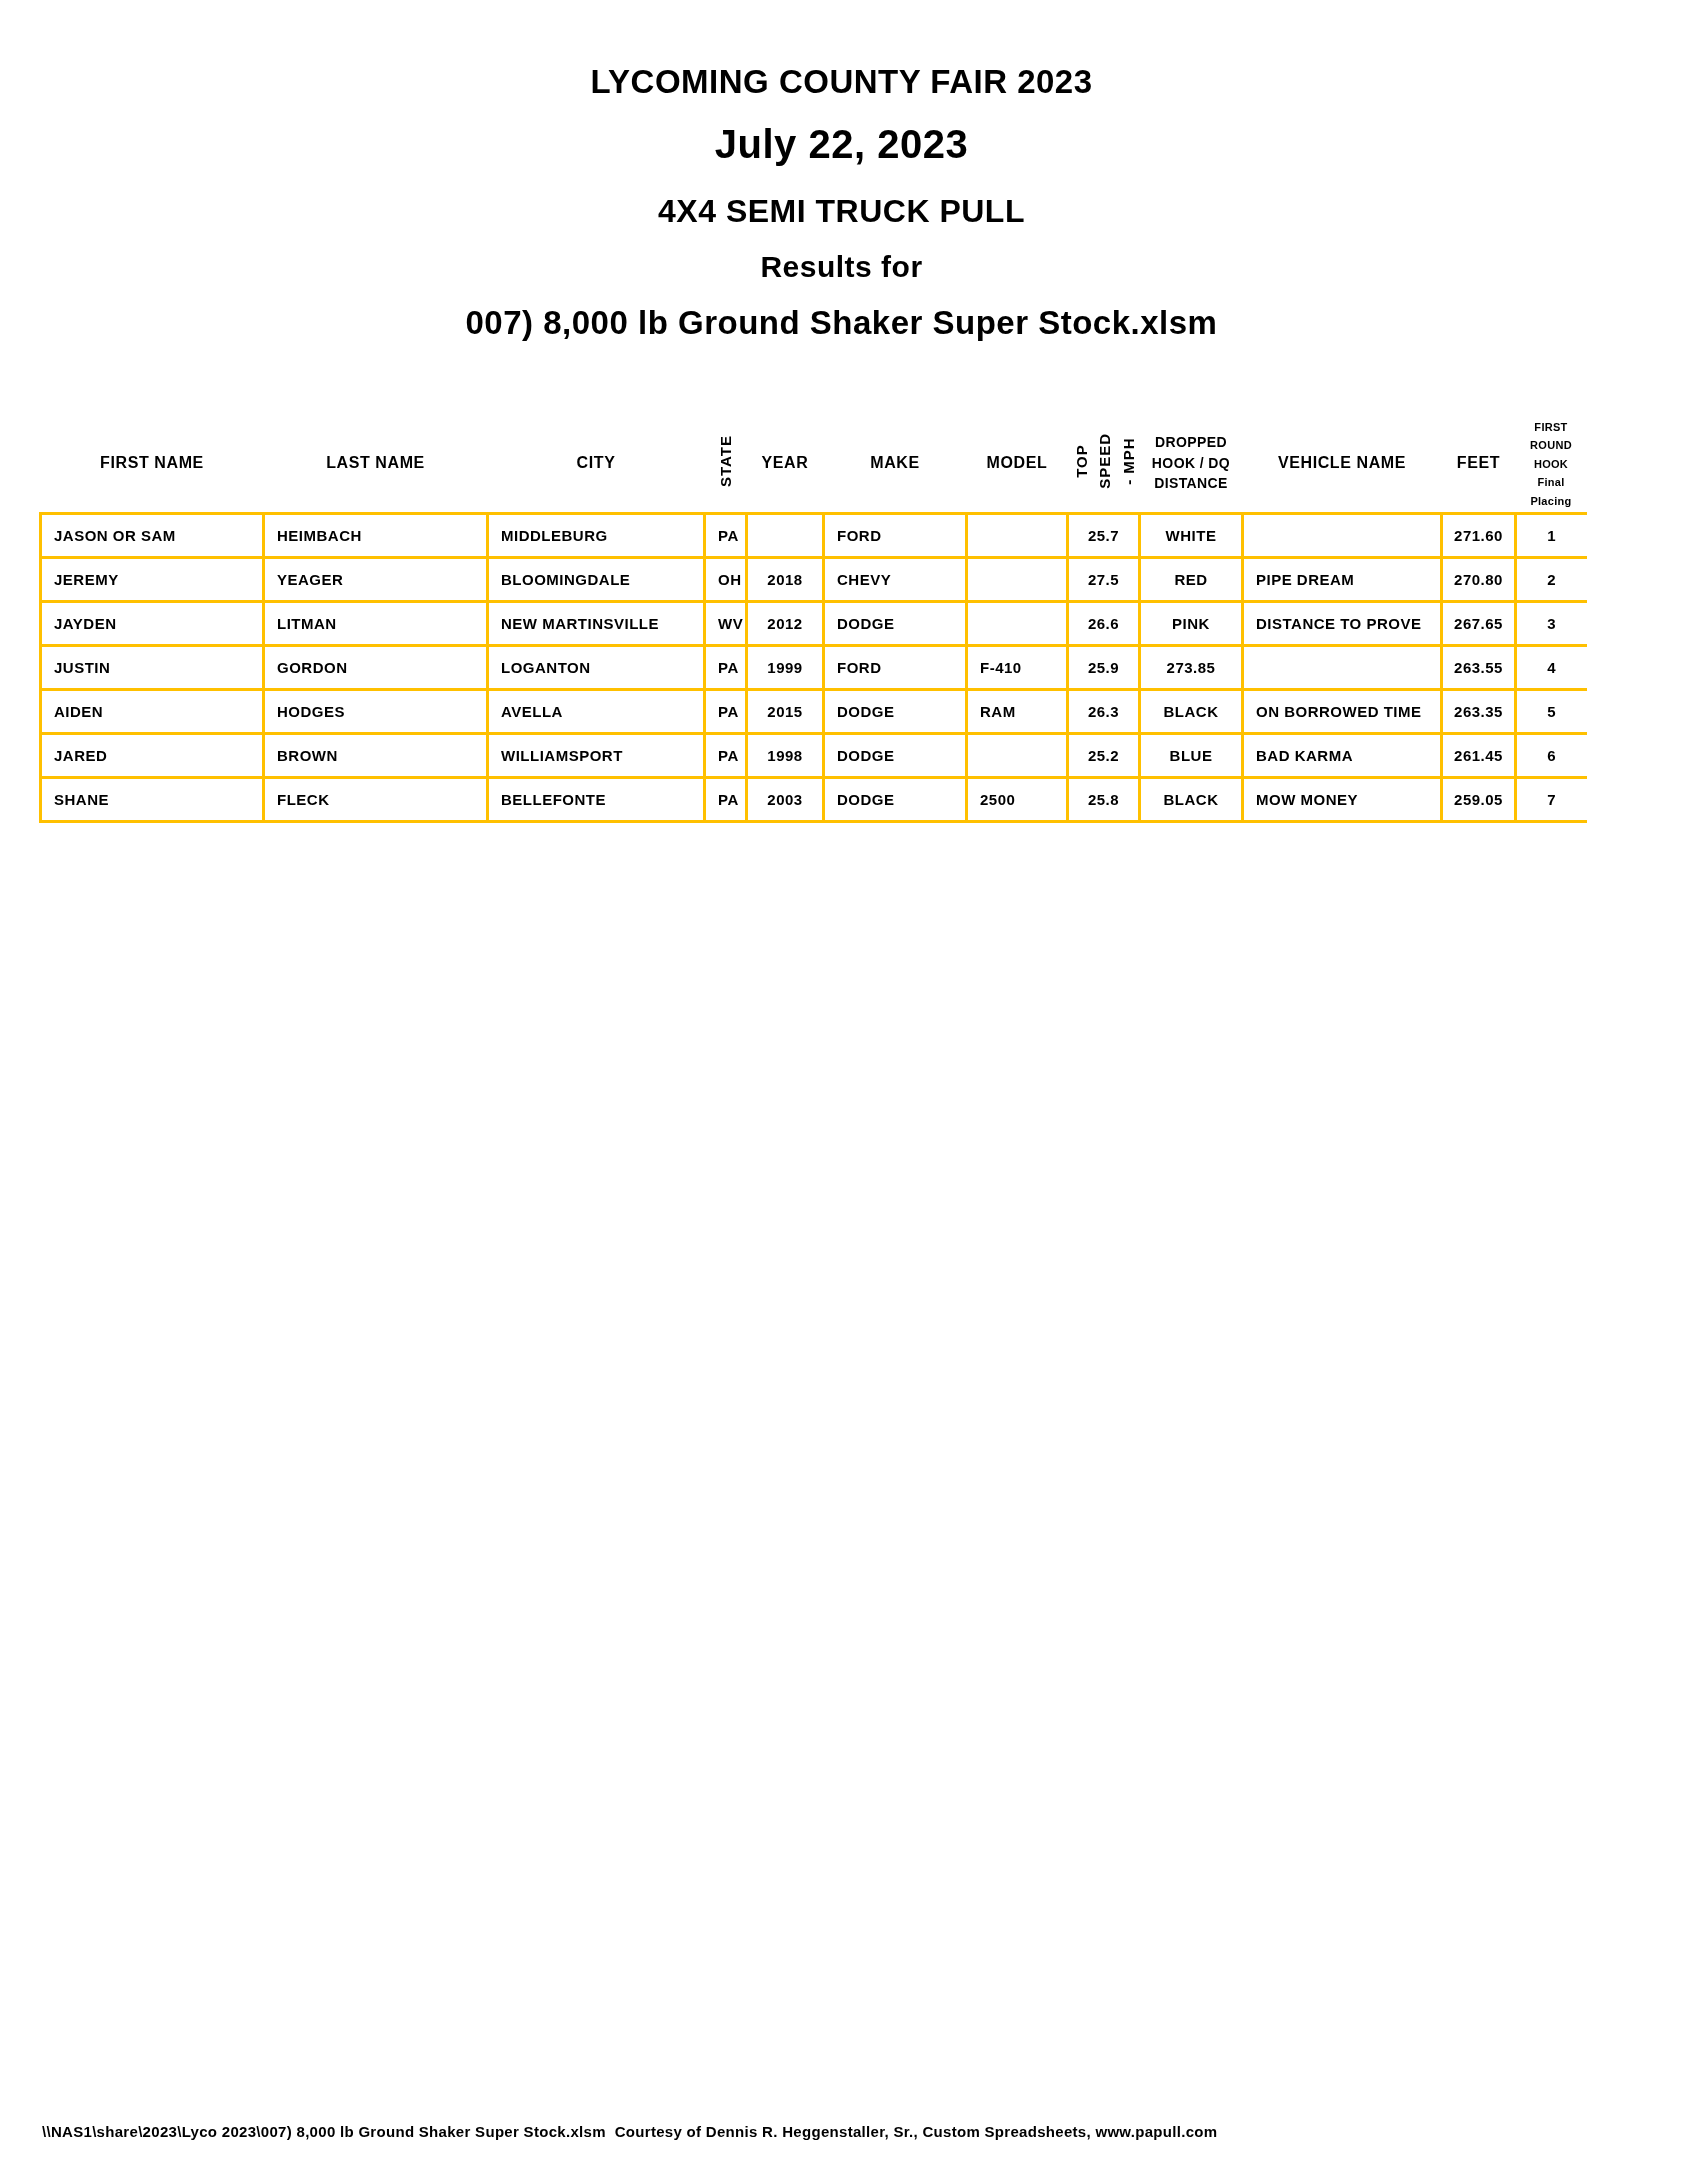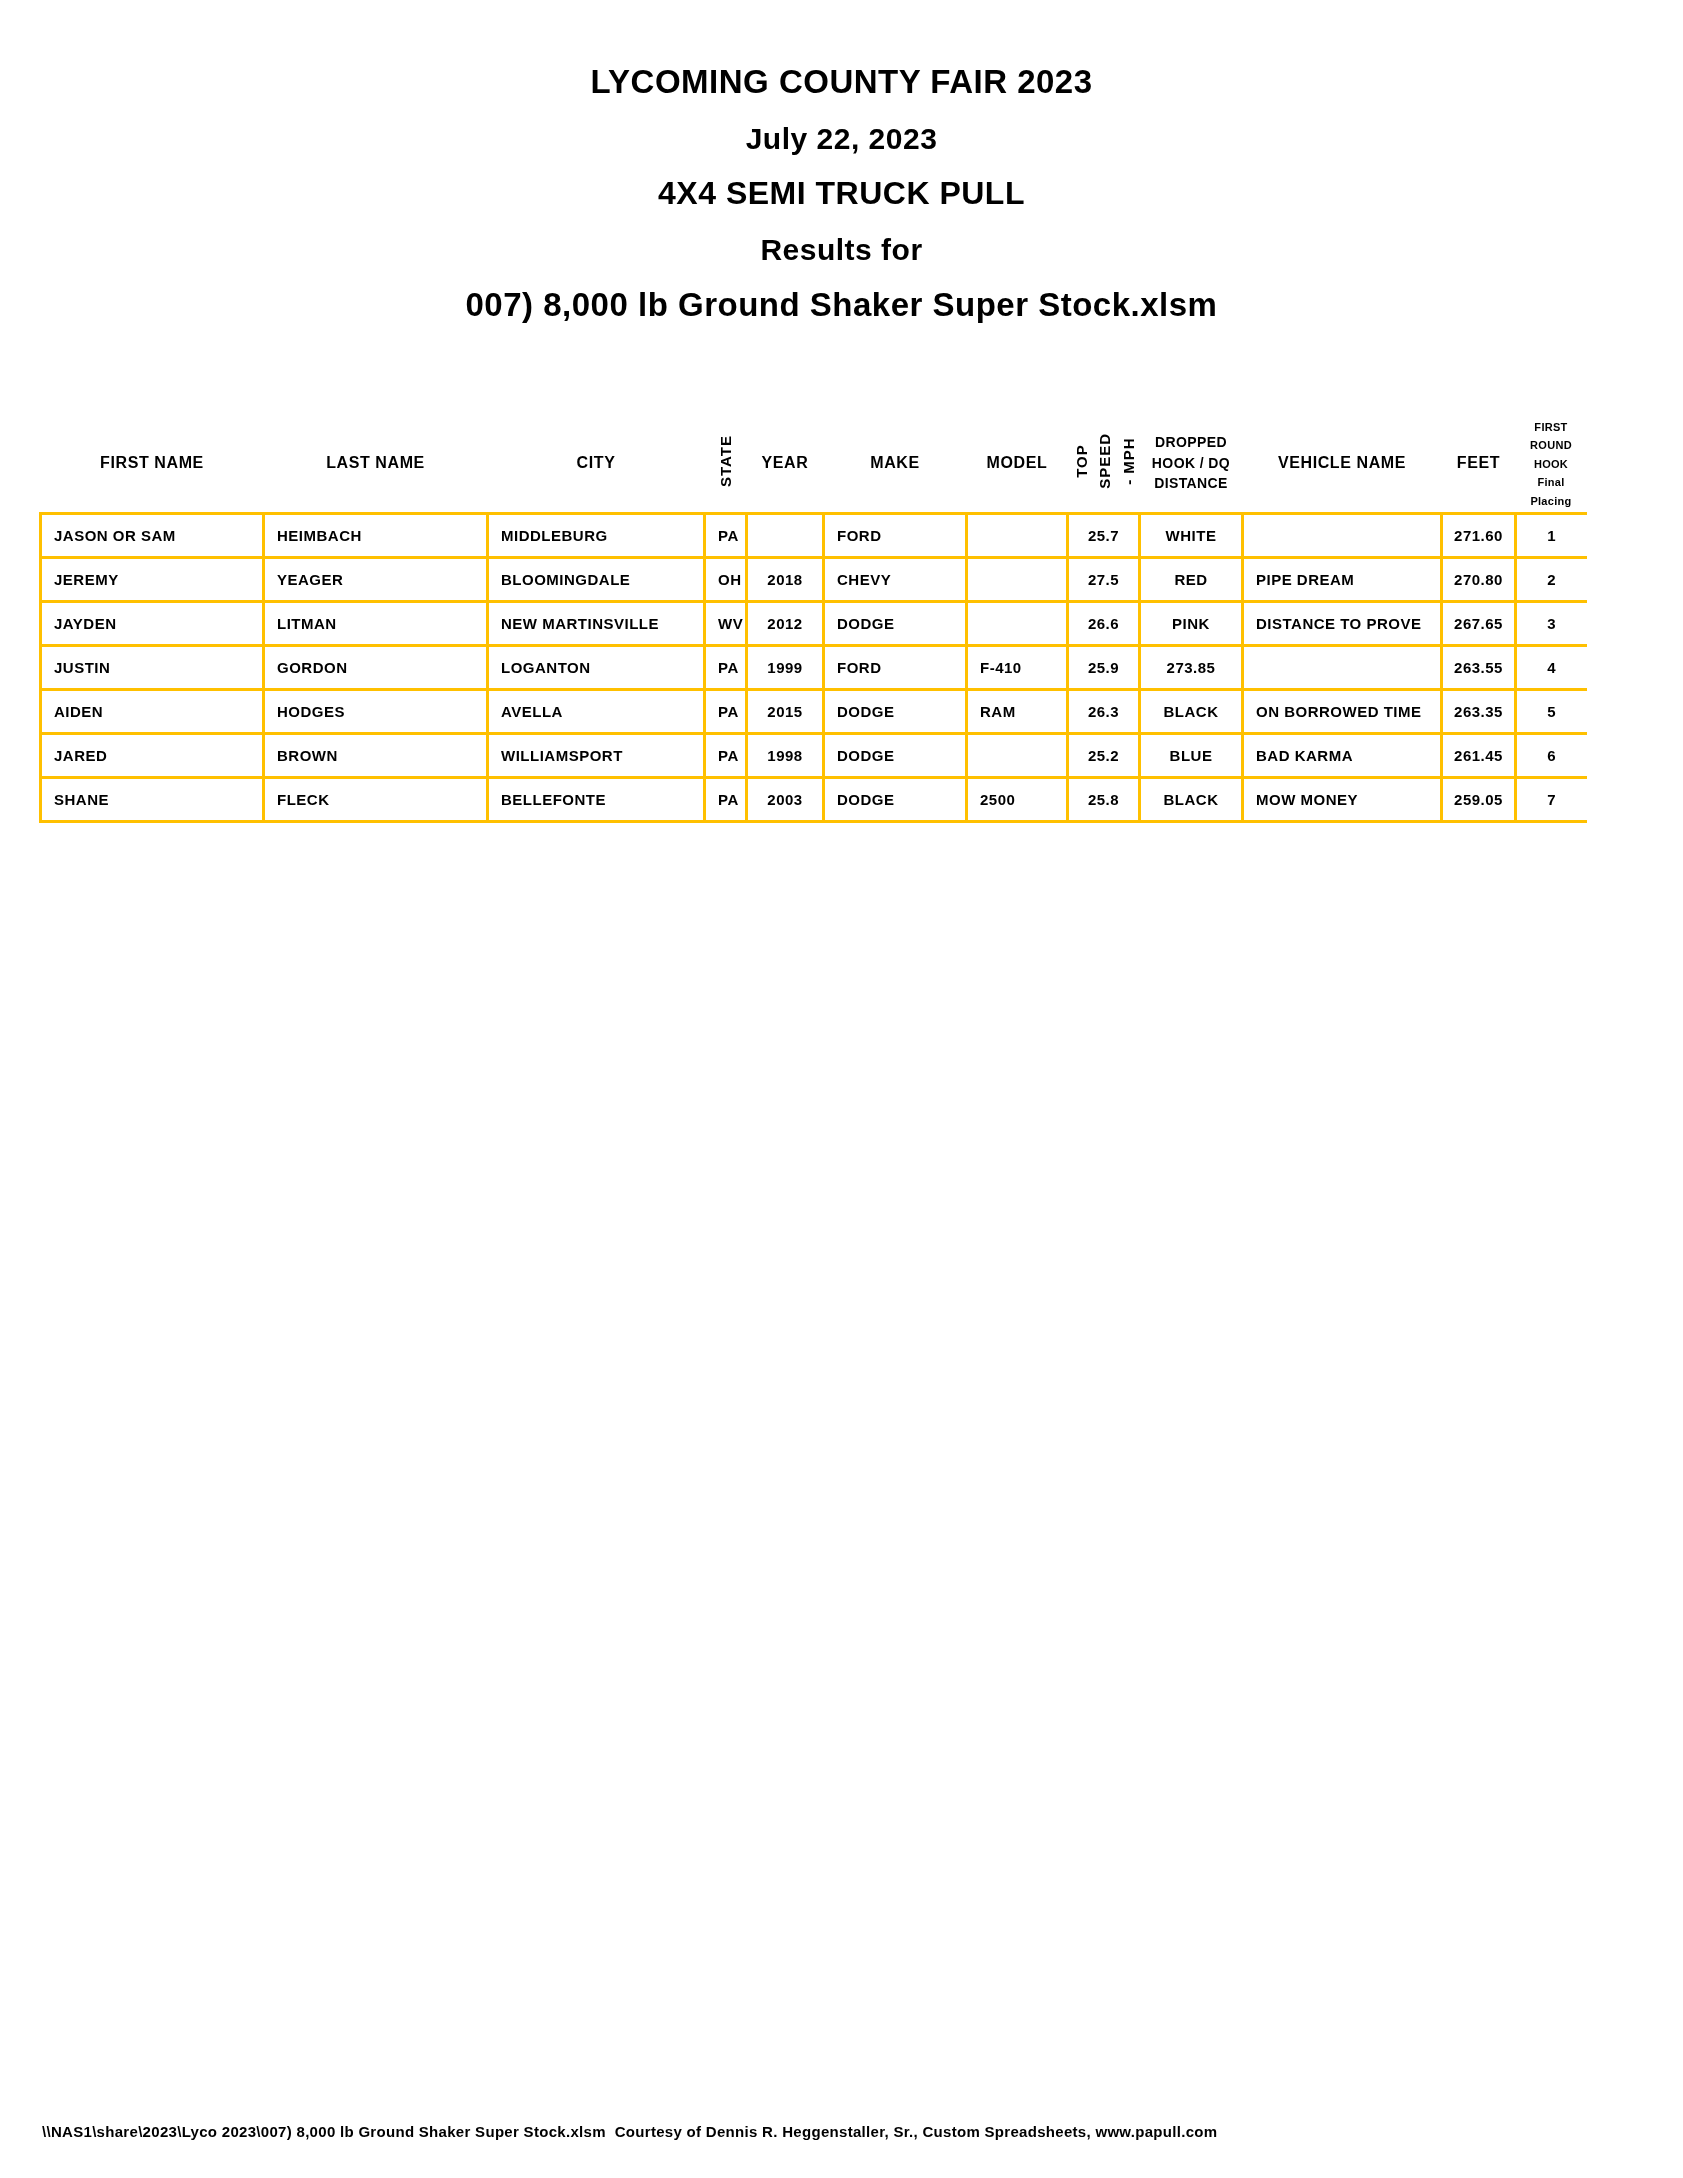--- a/index.html
+++ b/index.html
@@ -22,22 +22,22 @@
     width: 100%;
     display: flex;
     flex-direction: column;
     align-items: center;
     gap: 23px;
     text-align: left;
     font-weight: bold;
     letter-spacing: 0.5px;
   }
   .t1 { font-size: 33px; line-height: 1.05; }
-  .t2 { font-size: 30px; line-height: 1.05; }
-  .t3 { font-size: 32px; line-height: 1.05; }
+  .t2 { font-size: 40px; line-height: 1.05; }
+  .t3 { font-size: 32px; line-height: 1.05; margin-top: 7px; }
   .t4 { font-size: 30px; line-height: 1.05; }
   .t5 { font-size: 33px; line-height: 1.05; }
 
   
   .results-wrap {
     position: absolute;
     top: 414px;
     left: 39px;
   }
   table.results {

